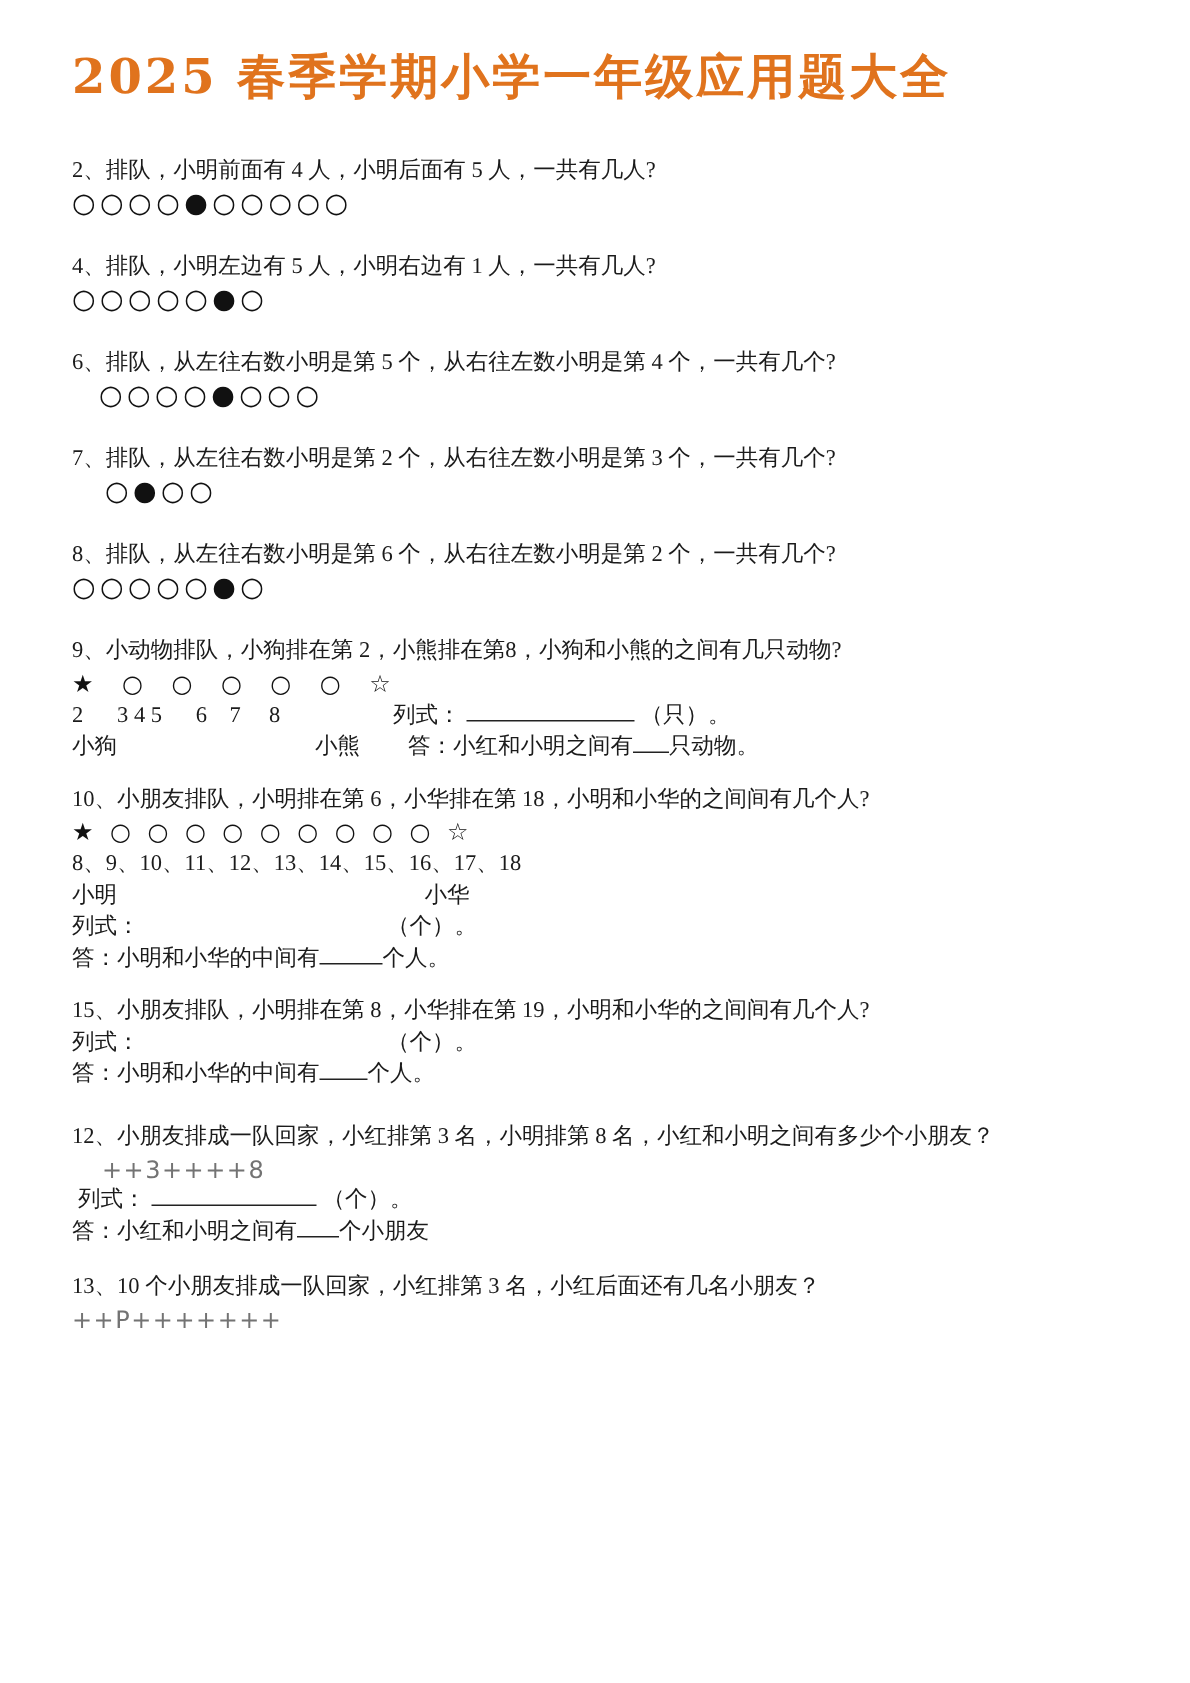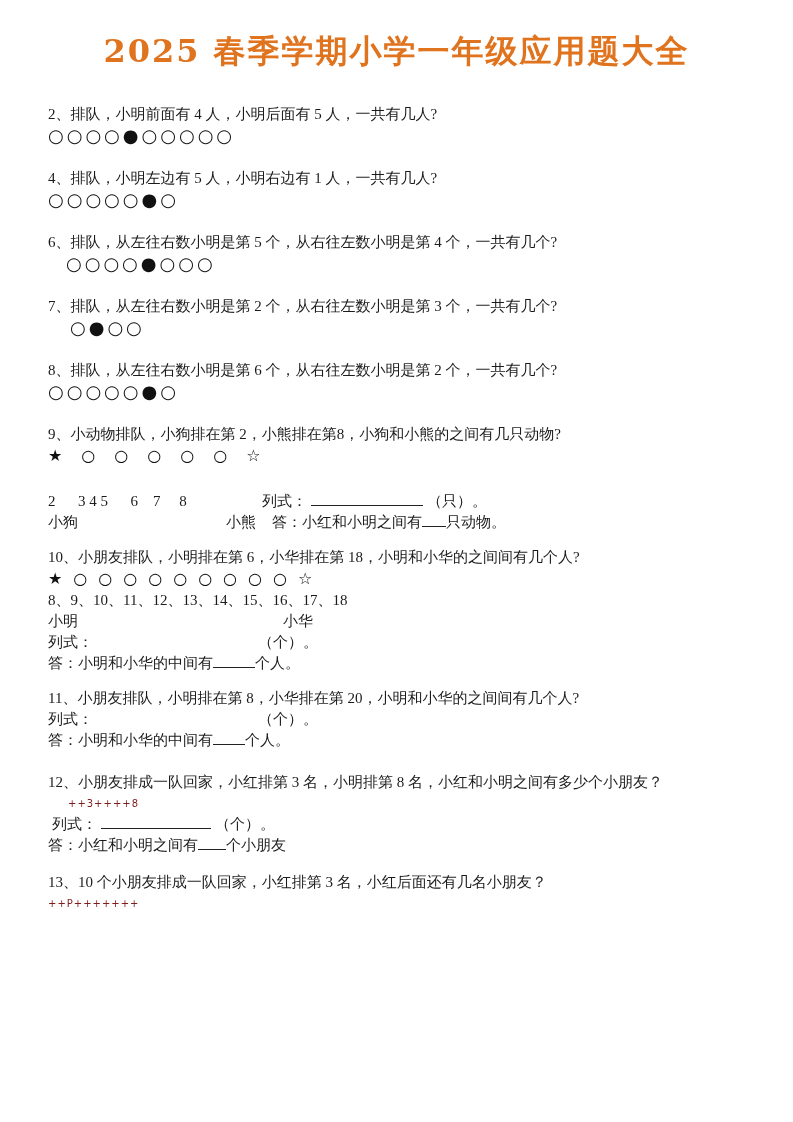--- a/index.html
+++ b/index.html
@@ -21,21 +21,21 @@
     font-size: 15px;
     color: #1b1b1b;
     background: #ffffff;
   }
   .title {
     font-family: "DejaVu Serif", serif;
     font-weight: bold;
     font-size: 32px;
     line-height: 46px;
     color: #e0731d;
-    text-align: center;
+    text-align: left;
     letter-spacing: 2px;
     margin: 0 0 30px 0;
   }
   .problem { margin: 0 0 21px 0; }
   .problem.tight { margin-bottom: 14px; }
   .problem.last { margin-bottom: 0; margin-top: 16px; }
   .q { line-height: 21px; white-space: nowrap; }
   .circles {
     font-family: "DejaVu Sans", sans-serif;
     font-size: 18px;
@@ -48,45 +48,45 @@
   .indent-4  { padding-left: 4px; }
   .sym {
     font-family: "DejaVu Sans", sans-serif;
     font-size: 16px;
     line-height: 22px;
     color: #111;
   }
   .sym-wide { letter-spacing: 19px; }
   .sym-med  { letter-spacing: 11px; }
   .row { line-height: 21px; white-space: nowrap; }
-  .pre { white-space: pre; margin-top: 24px; }
+  .pre { white-space: pre; }
   .cell { display: inline-block; vertical-align: baseline; }
   .w214 { width: 214px; }
   .w162 { width: 162px; }
-  .w62  { width: 62px; text-align: center; }
+  .w62  { width: 62px; }
   .w235 { width: 235px; }
   .w210 { width: 210px; }
   .blank {
     display: inline-block;
     border-bottom: 1.4px solid #222;
     height: 13px;
     vertical-align: baseline;
   }
   .bw112 { width: 112px; margin: 0 4px; }
   .bw110 { width: 110px; margin: 0 4px; }
   .bw42  { width: 42px; }
   .bw32  { width: 32px; }
   .bw28  { width: 28px; }
   .bw24  { width: 24px; }
   .plusline {
     font-family: "DejaVu Sans", sans-serif;
-    font-size: 10px;
+    font-size: 16px;
     line-height: 21px;
     letter-spacing: 1px;
-    color: #7f1d1d;
+    color: #737373;
   }
   .indent-20 { padding-left: 20px; }
 </style>
 </head>
 <body>
 
 <div class="page">
 
   <h1 class="title">2025 春季学期小学一年级应用题大全</h1>
 
@@ -138,21 +138,21 @@
     </div>
     <div class="row">
       <span class="cell w210">列式：</span><span>（个）。</span>
     </div>
     <div class="row">
       <span>答：小明和小华的中间有</span><span class="blank bw42"></span><span>个人。</span>
     </div>
   </div>
 
   <div class="problem">
-    <div class="q">11、小朋友排队，小明排在第 8，小华排在第 20，小明和小华的之间间有几个人?</div>
+    <div class="q">15、小朋友排队，小明排在第 8，小华排在第 19，小明和小华的之间间有几个人?</div>
     <div class="row">
       <span class="cell w210">列式：</span><span>（个）。</span>
     </div>
     <div class="row">
       <span>答：小明和小华的中间有</span><span class="blank bw32"></span><span>个人。</span>
     </div>
   </div>
 
   <div class="problem last">
     <div class="q">12、小朋友排成一队回家，小红排第 3 名，小明排第 8 名，小红和小明之间有多少个小朋友？</div>

